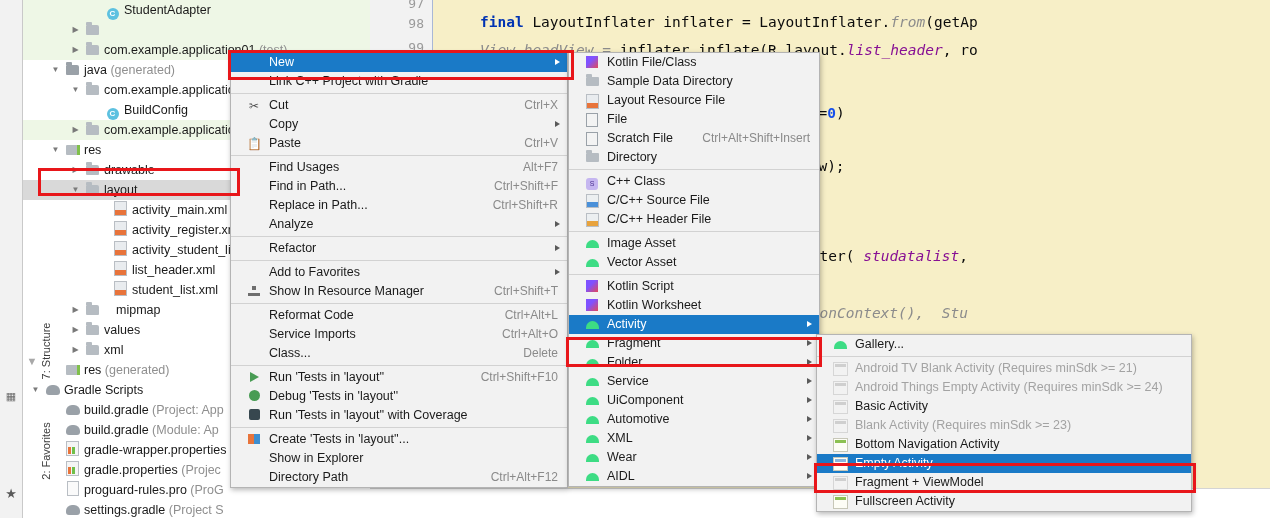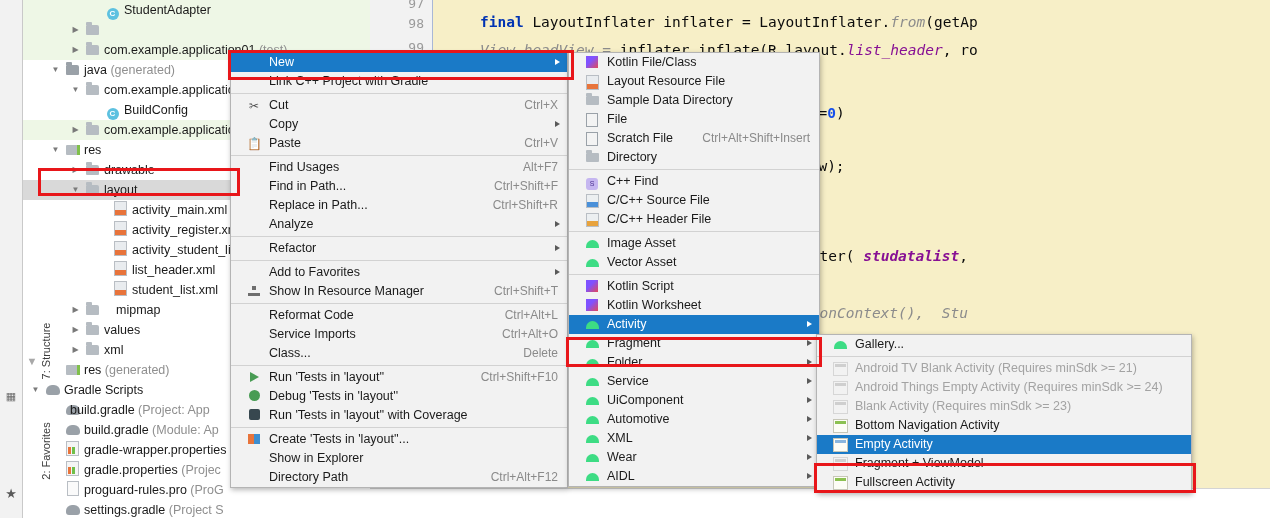--- a/index.html
+++ b/index.html
@@ -47,21 +47,21 @@
   #editor{left:370px;top:0;width:900px;height:518px;background:#f7efc7;}
   #gutter{left:0;top:0;width:62px;height:518px;background:#f2f2f2;border-right:1px solid #c6c6c6;}
   .lnum{position:absolute;right:8px;font-size:13px;color:#9a9a9a;font-family:"DejaVu Sans Mono",monospace;}
   #gutter-edge{left:62px;top:0;width:6px;height:518px;background:#f7efc7;border-left:1px solid #a9b7d6;}
   .code{position:absolute;white-space:pre;font-family:"DejaVu Sans Mono",monospace;font-size:14.5px;color:#0b0b0b;}
   .kw{color:#0033b3;font-weight:bold;}
   .stat{color:#8c8c8c;font-style:italic;}
   .fld2{color:#871094;font-style:italic;}
   .num{color:#1750eb;font-weight:bold;}
   .strg{color:#067d17;}
-  .bold{font-weight:bold;}
+  .bold{font-weight:normal;}
   #editor-bottom{left:0;top:488px;width:900px;height:30px;background:#ffffff;border-top:1px solid #d4d4d4;}
 
   
   .menu{background:#f2f2f2;border:1px solid #b4b4b4;box-shadow:1px 2px 5px rgba(0,0,0,.28);}
   .mrow{position:relative;height:19px;line-height:19px;font-size:12.5px;color:#1a1a1a;white-space:nowrap;}
   .mrow.hl{background:#1a7ac7;color:#ffffff;}
   .mrow.off{color:#a3a3a3;}
   .mtext{position:absolute;left:38px;}
   .mshort{position:absolute;right:9px;color:#8a8a8a;font-size:12px;}
   .marrow{position:absolute;right:7px;top:6px;width:0;height:0;border-left:5px solid #5a5a5a;border-top:3.5px solid transparent;border-bottom:3.5px solid transparent;}
@@ -209,21 +209,21 @@
       <span class="ico" style="left:43px"><span class="resgen"></span></span>
       <span class="lbl" style="left:62px">res <span class="dim">(generated)</span></span>
     </div>
     <div class="row">
       <span class="tw" style="left:8px">▼</span>
       <span class="ico" style="left:23px"><span class="gscript"></span></span>
       <span class="lbl" style="left:42px">Gradle Scripts</span>
     </div>
     <div class="row">
       <span class="ico" style="left:43px"><span class="gscript"></span></span>
-      <span class="lbl" style="left:48px">build.gradle <span class="dim">(Project: App</span></span>
+      <span class="lbl" style="left:62px">build.gradle <span class="dim">(Project: App</span></span>
     </div>
     <div class="row">
       <span class="ico" style="left:43px"><span class="gscript"></span></span>
       <span class="lbl" style="left:62px">build.gradle <span class="dim">(Module: Ap</span></span>
     </div>
     <div class="row">
       <span class="ico" style="left:43px"><span class="prop"></span></span>
       <span class="lbl" style="left:62px">gradle-wrapper.properties</span>
     </div>
     <div class="row">
@@ -343,44 +343,44 @@
       <span class="mshort">Ctrl+Alt+F12</span>
     </div>
   </div>
 
 <div class="abs menu" id="new-menu" style="left:568px;top:52px;width:250px;">
     <div class="mrow">
       <span class="mico"><span class="i-kt"></span></span>
       <span class="mtext">Kotlin File/Class</span>
     </div>
     <div class="mrow">
+      <span class="mico"><span class="i-fldr"></span></span>
+      <span class="mtext">Sample Data Directory</span>
+    </div>
+    <div class="mrow">
       <span class="mico"><span class="xmlico"></span></span>
       <span class="mtext">Layout Resource File</span>
-    </div>
-    <div class="mrow">
-      <span class="mico"><span class="i-fldr"></span></span>
-      <span class="mtext">Sample Data Directory</span>
     </div>
     <div class="mrow">
       <span class="mico"><span class="i-file"></span></span>
       <span class="mtext">File</span>
     </div>
     <div class="mrow">
       <span class="mico"><span class="i-file"></span></span>
       <span class="mtext">Scratch File</span>
       <span class="mshort">Ctrl+Alt+Shift+Insert</span>
     </div>
     <div class="mrow">
       <span class="mico"><span class="i-fldr"></span></span>
       <span class="mtext">Directory</span>
     </div>
     <div class="msep"></div>
     <div class="mrow">
       <span class="mico"><span class="i-cpp">S</span></span>
-      <span class="mtext">C++ Find</span>
+      <span class="mtext">C++ Class</span>
     </div>
     <div class="mrow">
       <span class="mico"><span class="i-srcf"></span></span>
       <span class="mtext">C/C++ Source File</span>
     </div>
     <div class="mrow">
       <span class="mico"><span class="i-hdrf"></span></span>
       <span class="mtext">C/C++ Header File</span>
     </div>
     <div class="msep"></div>
@@ -454,20 +454,24 @@
       <span class="mtext">Gallery...</span>
     </div>
     <div class="msep"></div>
     <div class="mrow off">
       <span class="mico"><span class="i-tmpl grey"></span></span>
       <span class="mtext">Android TV Blank Activity (Requires minSdk &gt;= 21)</span>
     </div>
     <div class="mrow off">
       <span class="mico"><span class="i-tmpl grey"></span></span>
       <span class="mtext">Android Things Empty Activity (Requires minSdk &gt;= 24)</span>
+    </div>
+    <div class="mrow">
+      <span class="mico"><span class="i-tmpl grey"></span></span>
+      <span class="mtext">Basic Activity</span>
     </div>
     <div class="mrow off">
       <span class="mico"><span class="i-tmpl grey"></span></span>
       <span class="mtext">Blank Activity (Requires minSdk &gt;= 23)</span>
     </div>
     <div class="mrow">
       <span class="mico"><span class="i-tmpl green"></span></span>
       <span class="mtext">Bottom Navigation Activity</span>
     </div>
     <div class="mrow hl">

